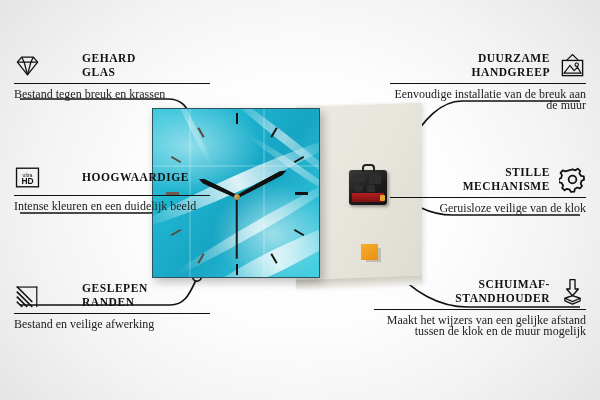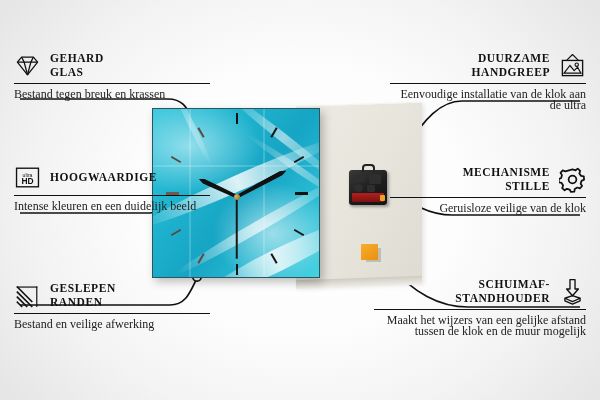--- a/index.html
+++ b/index.html
@@ -20,21 +20,21 @@
   .feat { position:absolute; width:196px; }
   .feat.left  { left:14px;  text-align:left; }
   .feat.right { right:14px; text-align:right; }
 
   .feat-head { display:flex; align-items:center; gap:9px; }
   .feat.right .feat-head { flex-direction:row-reverse; }
 
   .feat-icon { width:27px; height:27px; flex:0 0 27px; display:block; }
   .feat-title {
     font-size:11.5px; font-weight:bold; letter-spacing:.55px;
-    line-height:13.4px; text-transform:uppercase; color:#111;
+    line-height:13.4px; text-transform:uppercase; color:#111;margin-left:32px;
   }
   .rule { height:1px; background:#111; margin:4px 0 4.5px; width:100%; }
   .feat-desc { font-size:12px; line-height:11.4px; color:#222; }
 
   
   .panel-back {
     position:absolute; left:296px; top:106px; width:126px; height:180px;
     background:linear-gradient(118deg,#eceae2 0%,#e7e5dc 48%,#dedcd2 100%);
     border-top:1px solid #f4f3ee;
     box-shadow:2px 3px 5px rgba(0,0,0,.10);
@@ -221,34 +221,34 @@
         <path d="M16 3 L9 10 M16 3 L23 10" fill="none" stroke="#111" stroke-width="1.4"></path>
         <path d="M6 25 L13 16 L18 22 L22 18 L26 25 Z" fill="none" stroke="#111" stroke-width="1.4"></path>
         <circle cx="21" cy="15" r="2" fill="none" stroke="#111" stroke-width="1.3"></circle>
       </svg>
       <div class="feat-title">
         <div>DUURZAME</div>
         <div>HANDGREEP</div>
       </div>
     </div>
     <div class="rule"></div>
-    <div class="feat-desc">Eenvoudige installatie van de klok aan de ultra</div>
+    <div class="feat-desc">Eenvoudige installatie van de breuk aan de muur</div>
   </div>
 
   <div class="feat right" style="top:166px;">
     <div class="feat-head">
       <svg class="feat-icon" viewBox="0 0 32 32">
         <g fill="none" stroke="#111" stroke-width="2.1" stroke-linejoin="round">
           <path d="M16 4 l3.6 1.1 2.6-2.0 2.9 2.6 -1.0 3.1 2.1 2.9 3.2 .6 .3 3.9 -3.0 1.4 -1.0 3.4 1.7 2.7 -2.6 2.9 -3.1 -1.1 -3.0 1.8 -.6 3.2 -3.9 .3 -1.5 -2.9 -3.4 -.9 -2.6 1.8 -2.9 -2.6 1.1 -3.1 -1.8 -3.0 -3.2 -.6 -.3 -3.9 3.0 -1.4 .9 -3.4 -1.7 -2.7 2.6 -2.9 3.1 1.1 z"></path>
           <circle cx="16" cy="16" r="4.6"></circle>
         </g>
       </svg>
       <div class="feat-title">
+        <div>STILLE</div>
         <div>MECHANISME</div>
-        <div>STILLE</div>
       </div>
     </div>
     <div class="rule"></div>
     <div class="feat-desc">Geruisloze veilige van de klok</div>
   </div>
 
   <div class="feat right" style="top:278px;width:212px;">
     <div class="feat-head">
       <svg class="feat-icon" viewBox="0 0 32 32">
         <g fill="none" stroke="#111" stroke-width="1.6" stroke-linejoin="round">

